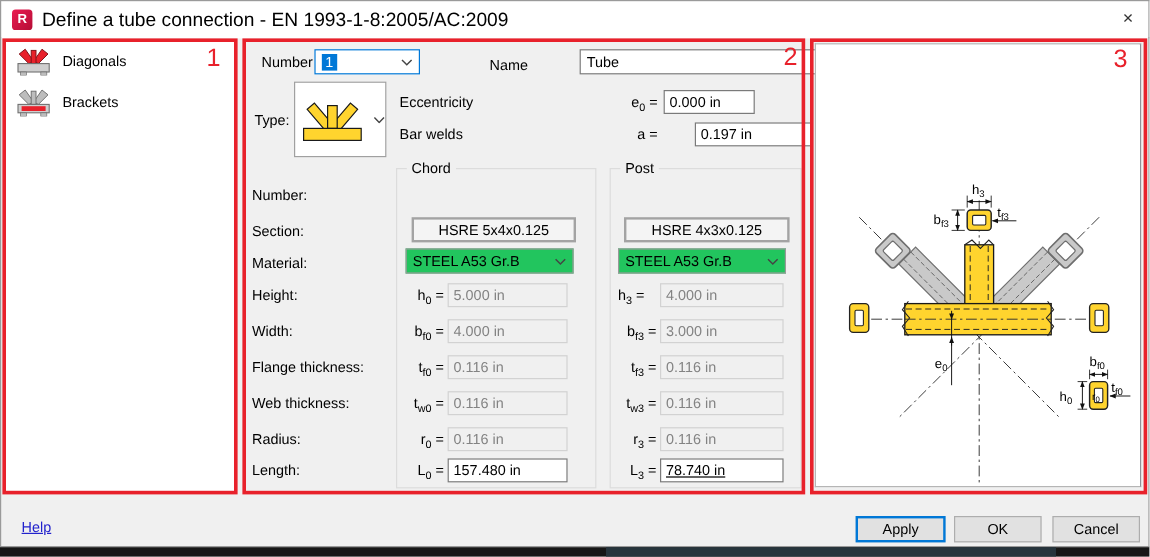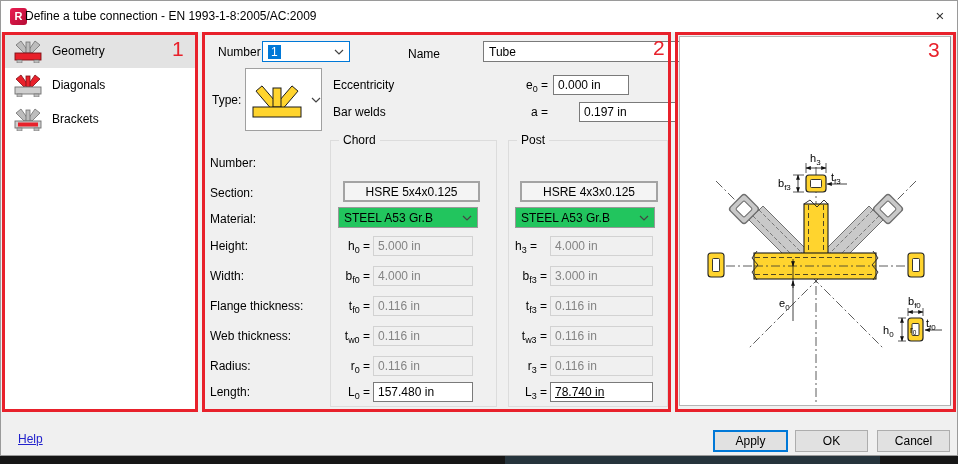--- a/index.html
+++ b/index.html
@@ -1,21 +1,21 @@
 <!DOCTYPE html>
 <html><head>
 <meta charset="utf-8">
 <style>
   *{margin:0;padding:0;box-sizing:border-box}
   html,body{width:958px;height:464px}
   body{position:relative;font-family:"Liberation Sans",sans-serif;background:#f0f0f0;overflow:hidden;font-size:12px;color:#000}
   
   .titlebar{position:absolute;left:0;top:0;width:958px;height:32px;background:#fff;border:1px solid #9a9a9a;border-bottom:none}
   .appicon{position:absolute;left:9px;top:7px;width:17px;height:17px;border-radius:3px;background:linear-gradient(135deg,#ea1c52,#b50d35);color:#fff;font-weight:bold;font-size:11px;text-align:center;line-height:17px}
-  .title{position:absolute;left:24px;top:8px;font-size:12px;white-space:nowrap}
+  .title{position:absolute;left:34px;top:8px;font-size:16px;white-space:nowrap}
   .closebtn{position:absolute;left:924px;top:2px;width:30px;height:26px;text-align:center;line-height:26px;font-size:15px;color:#333;cursor:pointer}
   
   .frame{position:absolute;left:0;top:31px;width:958px;height:425px;border:1px solid #9a9a9a;border-top:none}
   
   .redbox{position:absolute;border:3px solid #e8212b;z-index:40;pointer-events:none}
   .rednum{position:absolute;color:#e8212b;font-size:21px;z-index:41;pointer-events:none}
   
   .side{position:absolute;left:4px;top:34px;width:192px;height:375px;background:#fff}
   .sitem{height:34px;display:flex;align-items:center;gap:9px;padding-left:9px;cursor:pointer}
   .sitem.sel{background:#e3e3e3}
@@ -53,31 +53,20 @@
 <body>
 
 <div class="titlebar">
   <div class="appicon">R</div>
   <div class="title">Define a tube connection - EN 1993-1-8:2005/AC:2009</div>
   <div class="closebtn">×</div>
 </div>
 <div class="frame"></div>
 
 <div class="side">
-  <div class="sitem sel">
-    <svg width="30" height="24" viewBox="0 0 30 24">
-      <polygon points="3,6 8,2 15,12 11,14" fill="#bdbdbd" stroke="#6f6f6f" stroke-width="0.8"></polygon>
-      <polygon points="27,6 22,2 15,12 19,14" fill="#bdbdbd" stroke="#6f6f6f" stroke-width="0.8"></polygon>
-      <rect x="13" y="3" width="4" height="11" fill="#bdbdbd" stroke="#6f6f6f" stroke-width="0.8"></rect>
-      <rect x="2" y="14" width="26" height="7" fill="#e8212b" stroke="#7d1016" stroke-width="0.9"></rect>
-      <rect x="4" y="21" width="5" height="3" fill="#bdbdbd" stroke="#6f6f6f" stroke-width="0.6"></rect>
-      <rect x="21" y="21" width="5" height="3" fill="#bdbdbd" stroke="#6f6f6f" stroke-width="0.6"></rect>
-    </svg>
-    <span>Geometry</span>
-  </div>
   <div class="sitem">
     <svg width="30" height="24" viewBox="0 0 30 24">
       <polygon points="3,6 8,2 15,12 11,14" fill="#e8212b" stroke="#7d1016" stroke-width="0.8"></polygon>
       <polygon points="27,6 22,2 15,12 19,14" fill="#e8212b" stroke="#7d1016" stroke-width="0.8"></polygon>
       <rect x="13" y="3" width="4" height="11" fill="#e8212b" stroke="#7d1016" stroke-width="0.8"></rect>
       <rect x="2" y="14" width="26" height="7" fill="#cfcfcf" stroke="#6f6f6f" stroke-width="0.9"></rect>
       <rect x="4" y="21" width="5" height="3" fill="#bdbdbd" stroke="#6f6f6f" stroke-width="0.6"></rect>
       <rect x="21" y="21" width="5" height="3" fill="#bdbdbd" stroke="#6f6f6f" stroke-width="0.6"></rect>
     </svg>
     <span>Diagonals</span>

